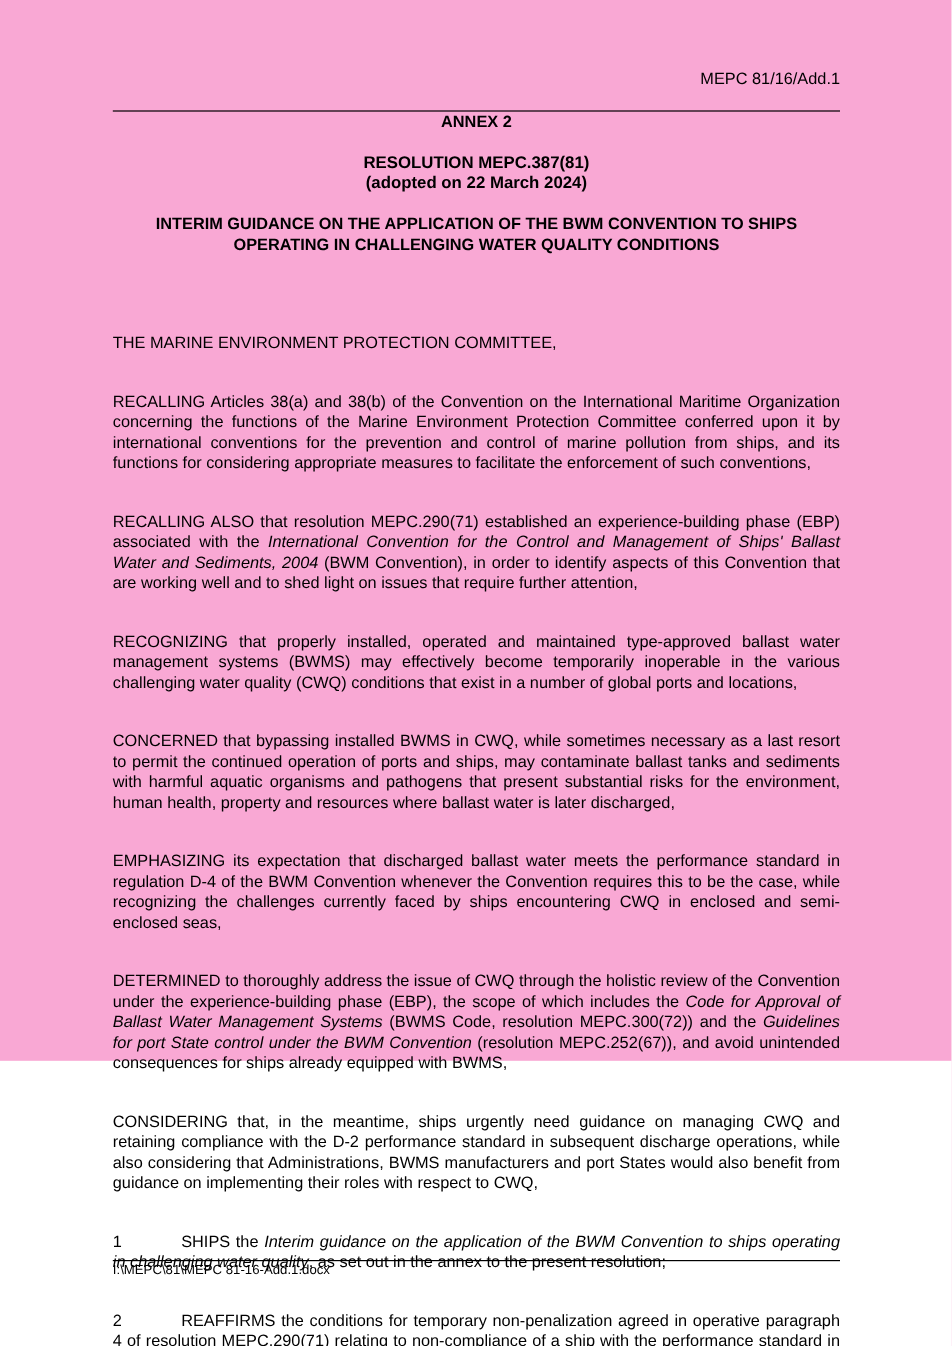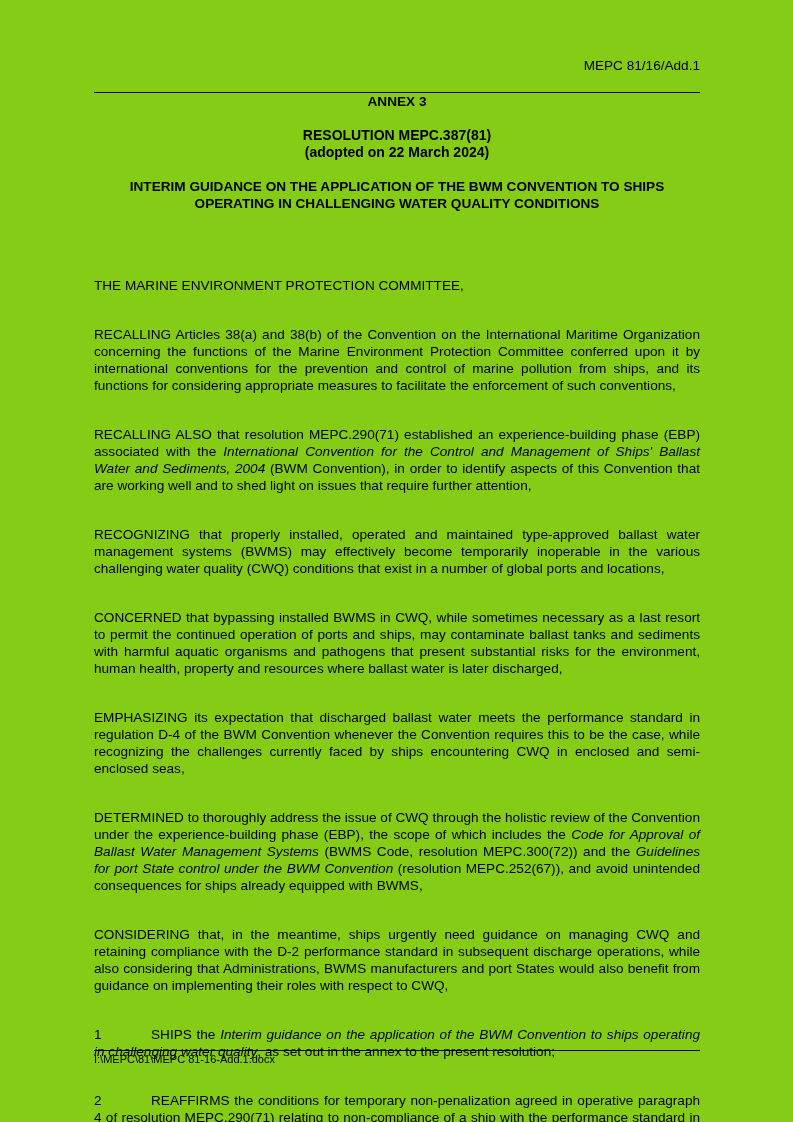--- a/index.html
+++ b/index.html
@@ -1,18 +1,18 @@
 <!DOCTYPE html>
 <html><head>
 <meta charset="utf-8">
 <style>
   html, body { margin: 0; padding: 0; background: #ffffff; }
   body { width: 793px; height: 1122px; position: relative; overflow: hidden;
          font-family: "Liberation Sans", sans-serif; color: #000; }
-  .page { position: absolute; left: 0; top: 0; width: 793px; height: 1122px; background: #84cc16; }
+  .page { position: absolute; left: 0; top: 0; width: 793px; height: 884px; background: #f9a8d4; }
   .header { position: absolute; left: 94px; top: 57px; width: 606px; text-align: right;
             font-size: 13.6px; line-height: 17px; }
   .header-rule { position: absolute; left: 94px; top: 92px; width: 606px; height: 0;
                  border-top: 1px solid #000; }
   .annex-title { position: absolute; left: 94px; top: 93px; width: 606px; text-align: center;
                  font-weight: bold; font-size: 13.6px; line-height: 17px; }
   .resolution { position: absolute; left: 94px; top: 127px; width: 606px; text-align: center;
                 font-weight: bold; font-size: 14px; line-height: 17px; }
   .doc-title { position: absolute; left: 94px; top: 178px; width: 606px; text-align: center;
                font-weight: bold; font-size: 13.6px; line-height: 17px; }
@@ -29,21 +29,21 @@
 </head>
 <body>
 
 <div class="page">
 
   <div class="header">
     <div>MEPC 81/16/Add.1</div>
   </div>
   <div class="header-rule"></div>
 
-  <div class="annex-title">ANNEX 3</div>
+  <div class="annex-title">ANNEX 2</div>
 
   <div class="resolution">
     <div>RESOLUTION MEPC.387(81)</div>
     <div>(adopted on 22 March 2024)</div>
   </div>
 
   <div class="doc-title">
     <div>INTERIM GUIDANCE ON THE APPLICATION OF THE BWM CONVENTION TO SHIPS</div>
     <div>OPERATING IN CHALLENGING WATER QUALITY CONDITIONS</div>
   </div>

